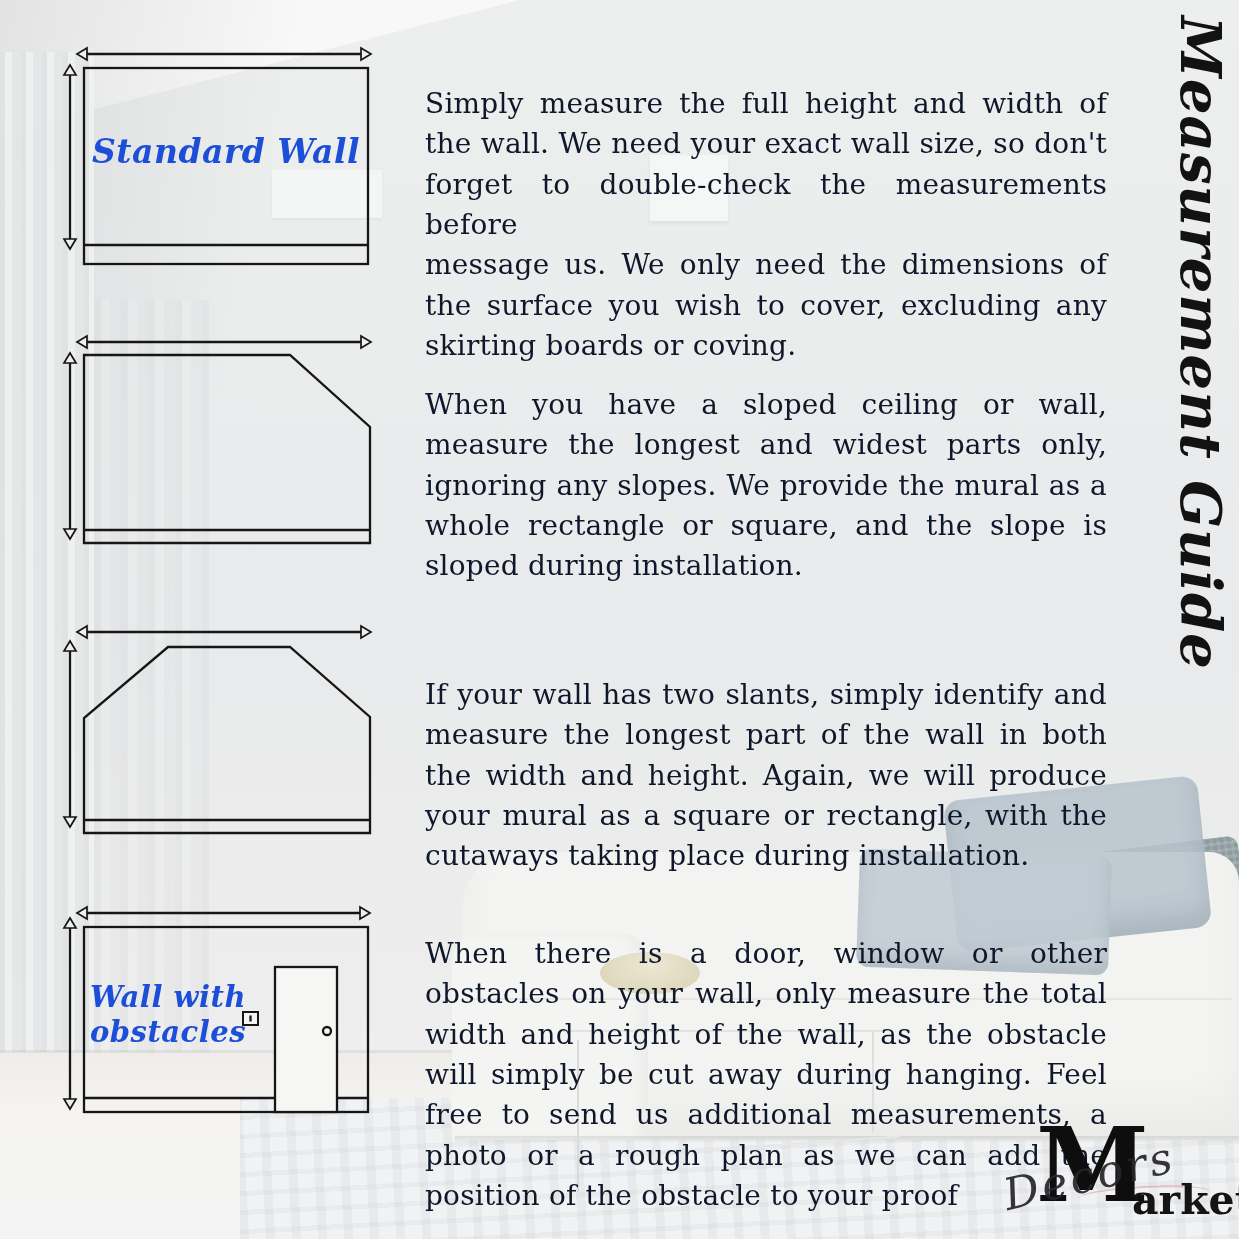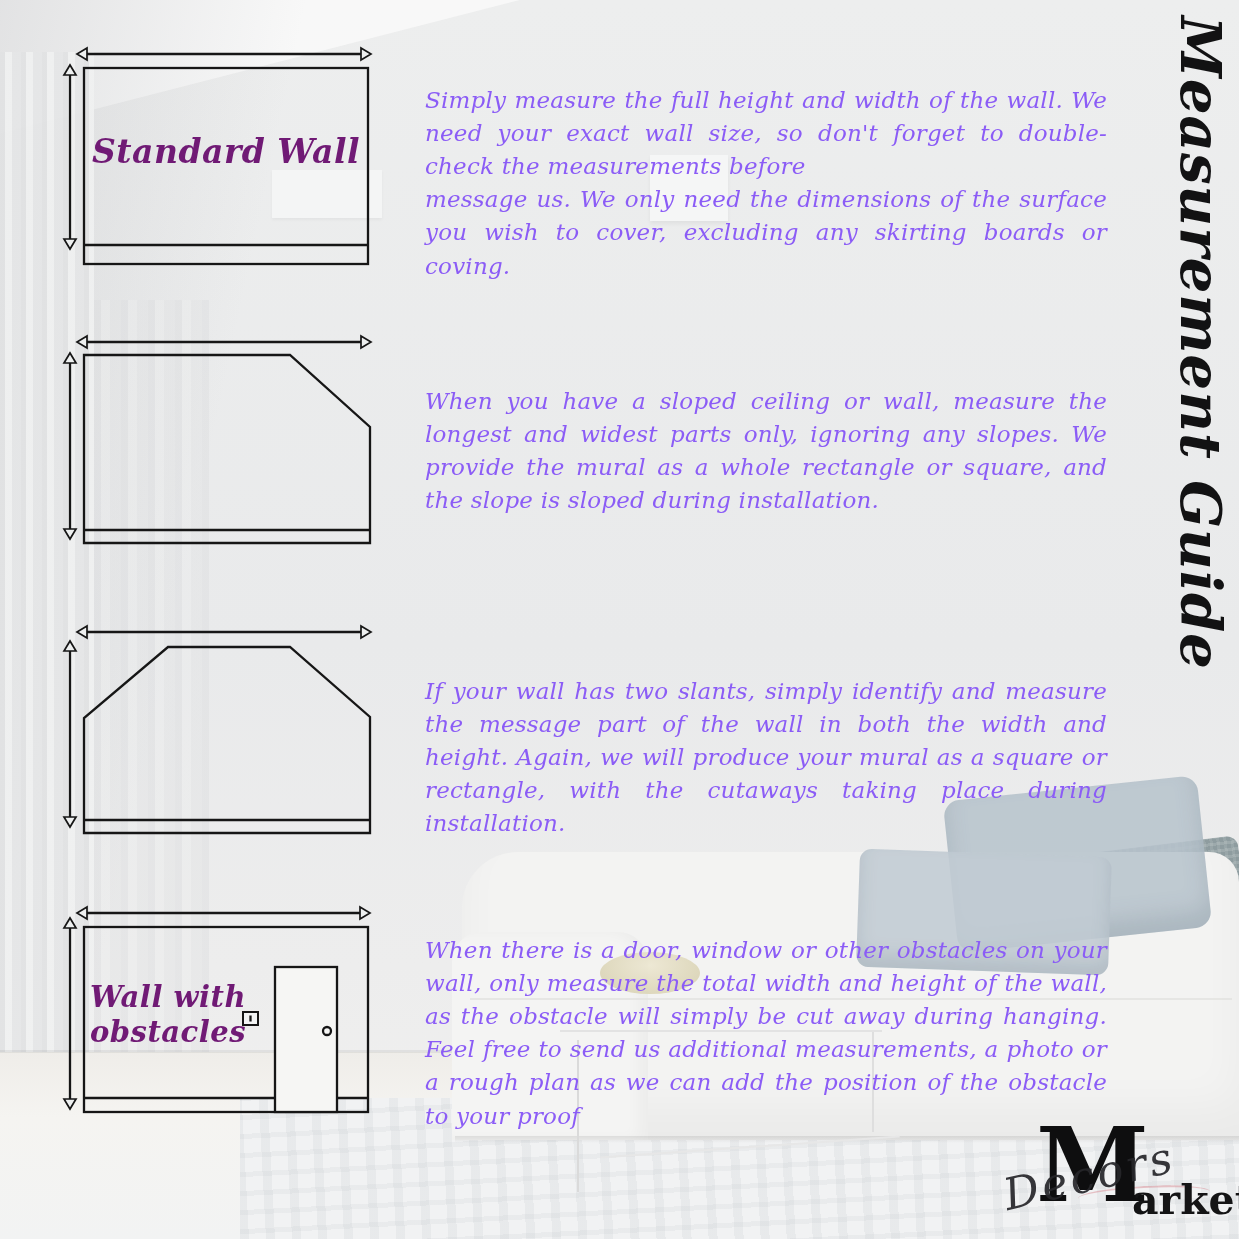--- a/index.html
+++ b/index.html
@@ -48,29 +48,29 @@
   .table-front{left:600px;top:1146px;width:300px;height:2px;background:#e7e7e7;transform:rotate(-4deg);}
   .bowl{left:600px;top:952px;width:100px;height:42px;border-radius:50%;opacity:.85;
     background:radial-gradient(ellipse at 50% 32%,#ece6cf 0%,#d9d2b2 75%,#c9c2a2 100%);}
   .rug-squiggle{left:1078px;top:1186px;width:132px;height:16px;border-top:2px solid rgba(214,130,140,.45);
     border-radius:50%;transform:rotate(-3deg);}
   
   .diagram{position:absolute;width:320px;}
   .diagram svg{display:block;}
   .wall-label{position:absolute;text-align:center;
     font-family:"DejaVu Serif", "Liberation Serif", serif;
-    font-style:italic;font-weight:bold;color:#701a75;letter-spacing:.5px;}
+    font-style:italic;font-weight:bold;color:#1d4ed8;letter-spacing:.5px;}
   .lbl-standard{top:96px;left:28px;width:284px;font-size:33px;}
   .lbl-sloped{top:100px;left:18px;width:284px;font-size:33px;}
   .lbl-pitched{top:106px;left:32px;width:284px;font-size:33px;}
   .lbl-obstacles{top:84px;left:24px;width:176px;font-size:29px;line-height:1.2;}
   
   .para{position:absolute;left:425px;width:682px;margin:0;
     text-align:justify;white-space:pre-line;
-    font-size:23px;line-height:1.44;color:#8b5cf6;letter-spacing:.2px;font-style:italic;}
+    font-size:28px;line-height:1.44;color:#0f172a;letter-spacing:.2px;}
   .para-1{top:84px;}
   .para-2{top:385px;}
   .para-3{top:675px;}
   .para-4{top:934px;}
   
   .vertical-title{position:absolute;left:1234px;top:16px;
     transform:rotate(90deg);transform-origin:0 0;white-space:nowrap;
     font-family:"DejaVu Serif", "Liberation Serif", serif;
     font-style:italic;font-weight:bold;font-size:56px;color:#121213;letter-spacing:1px;}
   
@@ -157,21 +157,21 @@
       <line class="stroke" x1="30" y1="16" x2="306" y2="16"></line>
       <path class="head" d="M31 10 L21 16 L31 22 Z"></path>
       <path class="head" d="M305 10 L315 16 L305 22 Z"></path>
       <line class="stroke" x1="14" y1="34" x2="14" y2="202"></line>
       <path class="head" d="M8 35 L14 25 L20 35 Z"></path>
       <path class="head" d="M8 201 L14 211 L20 201 Z"></path>
       <polygon class="stroke" points="112,31 234,31 314,101 314,217 28,217 28,102"></polygon>
       <line class="stroke" x1="28" y1="204" x2="314" y2="204"></line>
     </svg>
   </div>
-  <p class="para para-3">If your wall has two slants, simply identify and measure the message part of the wall in both the width and height. Again, we will produce your mural as a square or rectangle, with the cutaways taking place during installation.</p>
+  <p class="para para-3">If your wall has two slants, simply identify and measure the longest part of the wall in both the width and height. Again, we will produce your mural as a square or rectangle, with the cutaways taking place during installation.</p>
 </section>
 
 <section>
   <div class="diagram" style="left:56px;top:896px;">
     <svg width="320" height="232" viewBox="0 0 320 232">
       <line class="stroke" x1="30" y1="17" x2="305" y2="17"></line>
       <path class="head" d="M31 11 L21 17 L31 23 Z"></path>
       <path class="head" d="M304 11 L314 17 L304 23 Z"></path>
       <line class="stroke" x1="14" y1="31" x2="14" y2="204"></line>
       <path class="head" d="M8 32 L14 22 L20 32 Z"></path>

